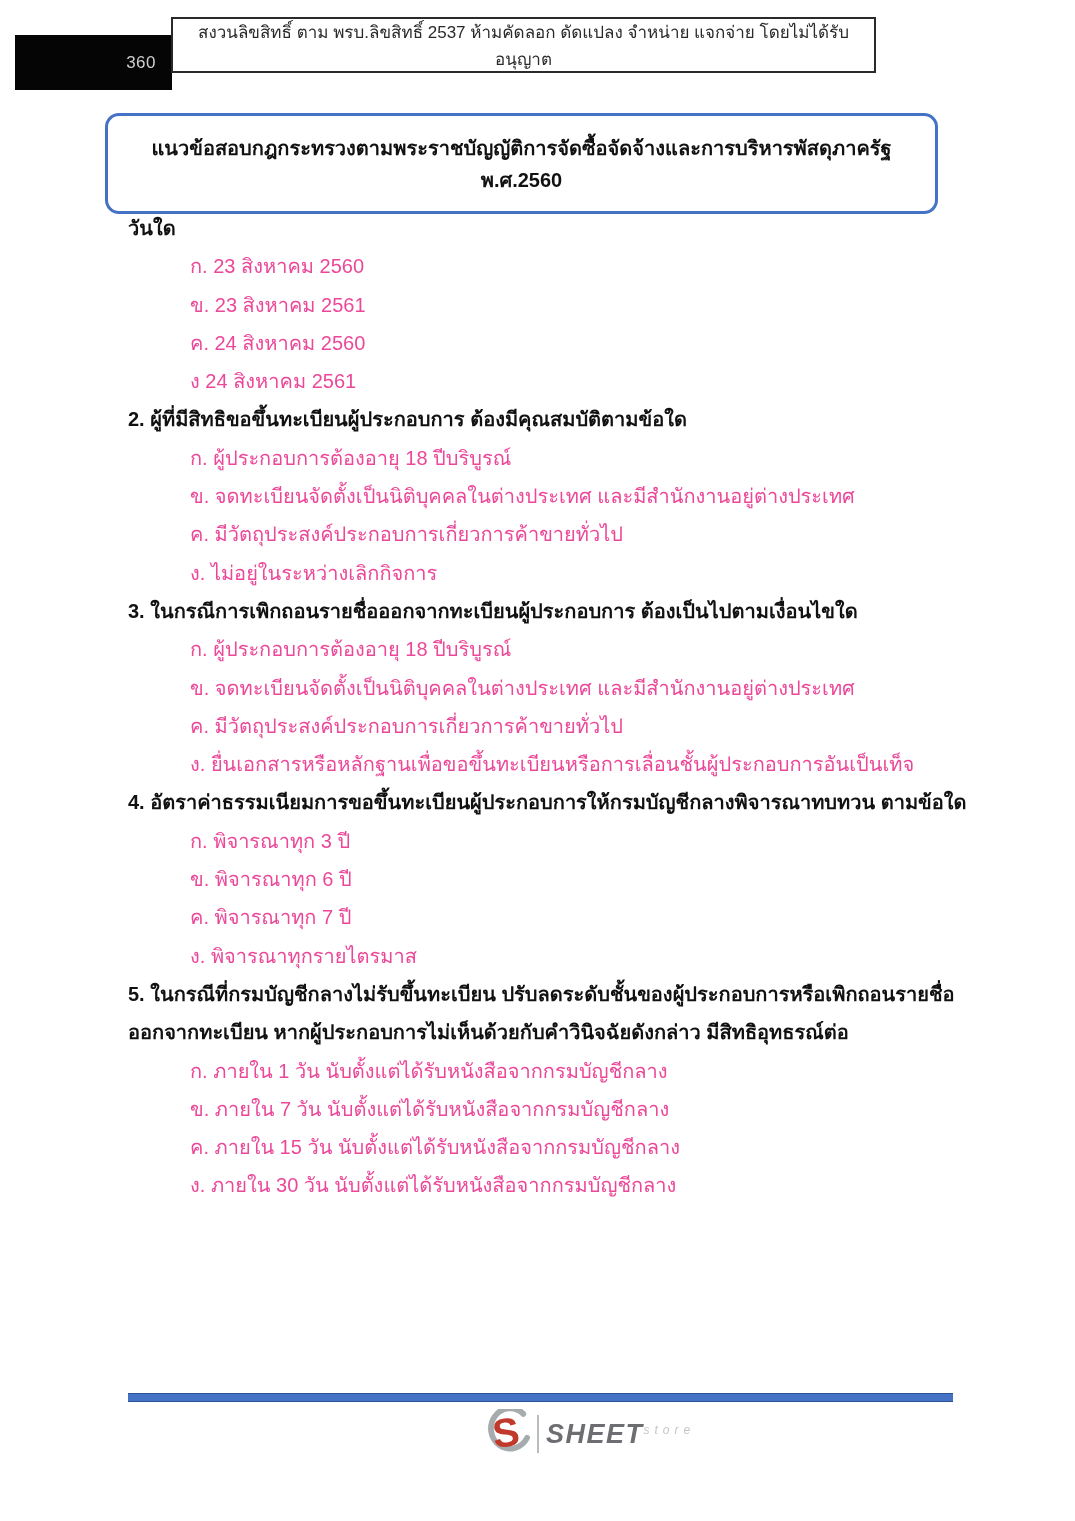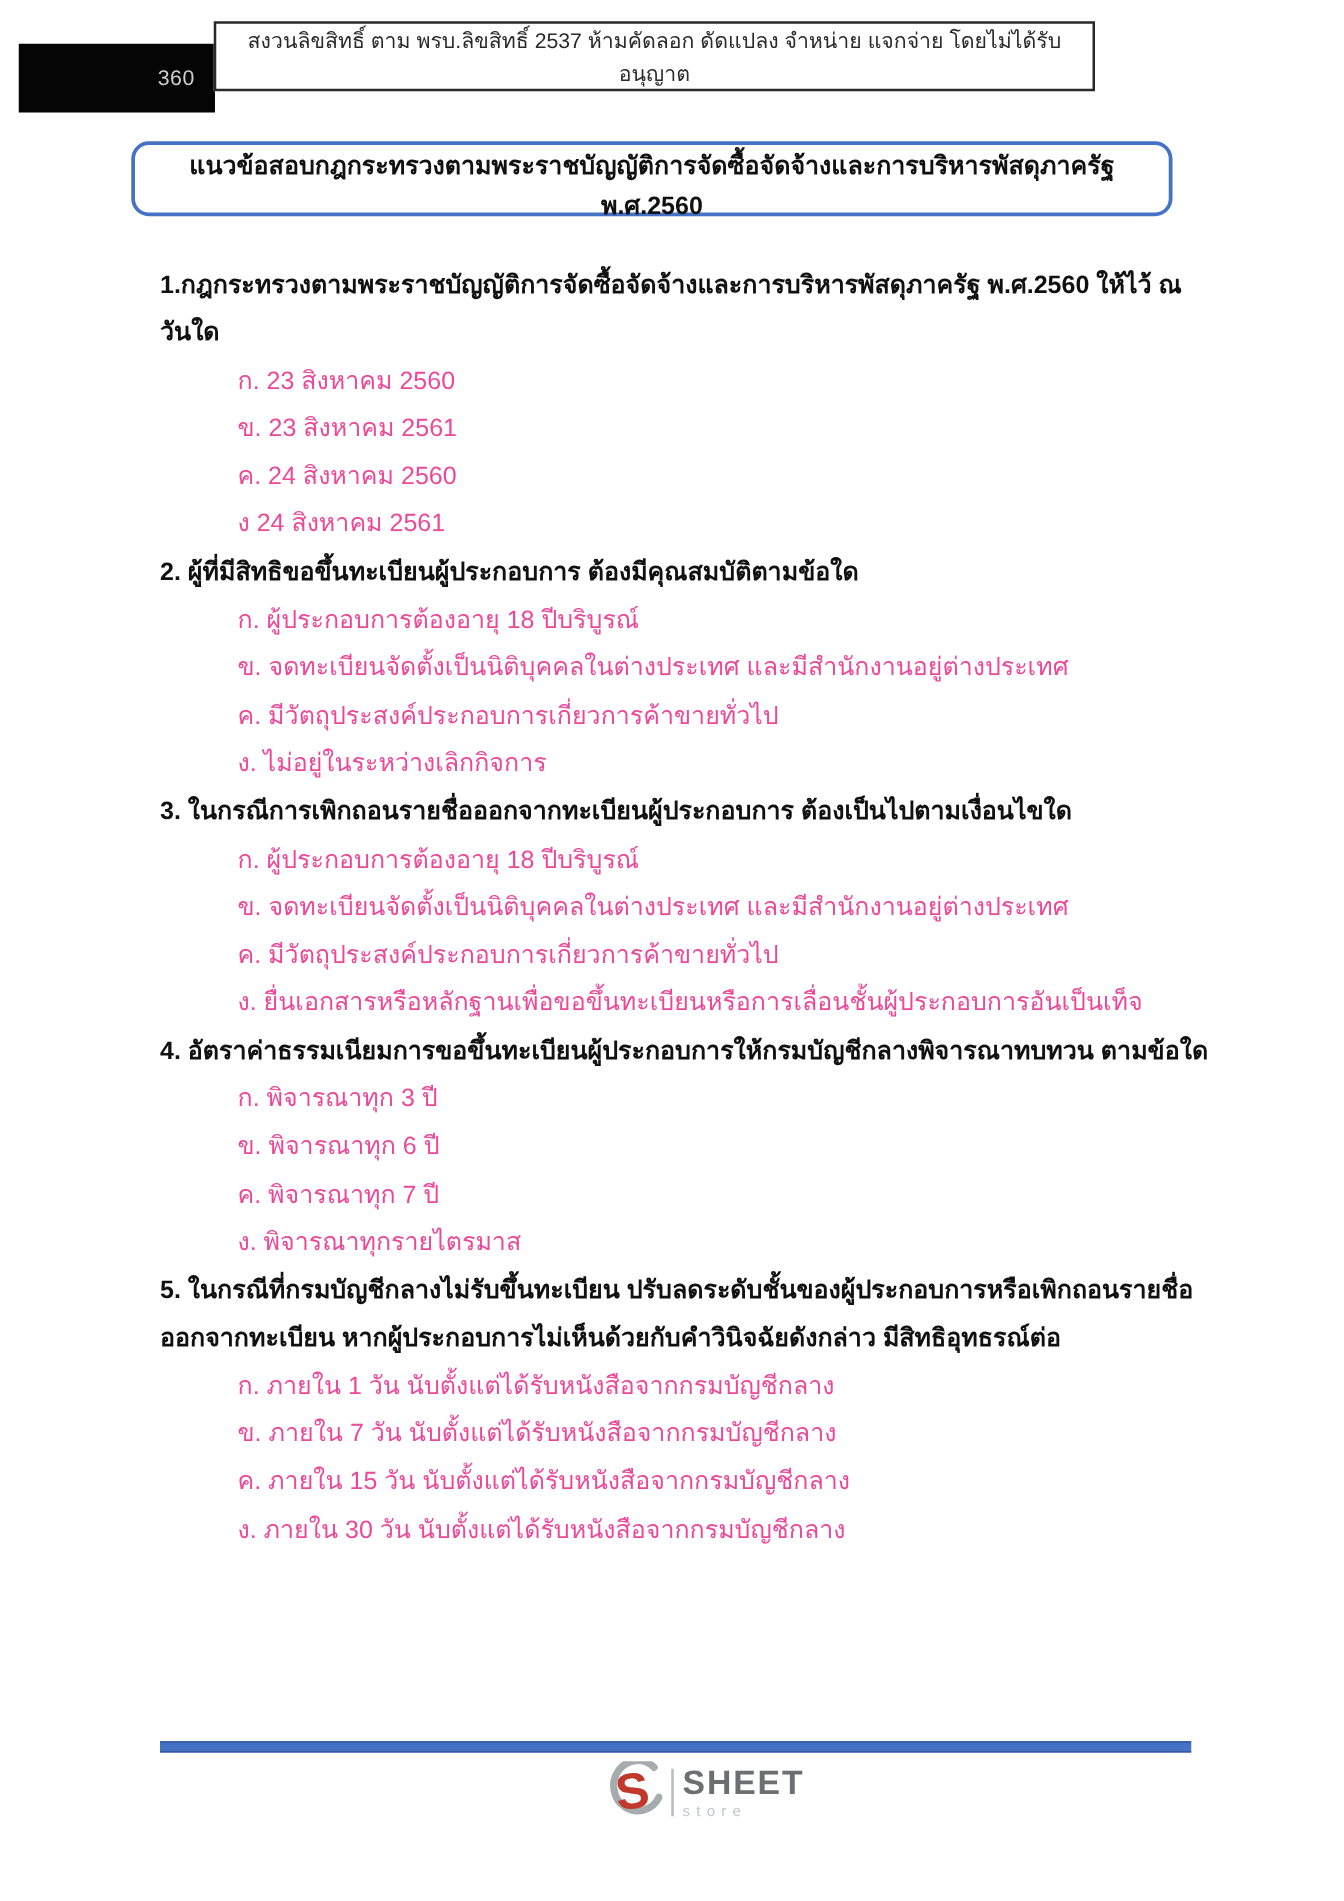--- a/index.html
+++ b/index.html
@@ -22,23 +22,23 @@
   
   .copyright-box{
     position:absolute;left:171px;top:17px;width:705px;height:56px;
     border:2px solid #2a2a2a;box-sizing:border-box;
     display:flex;align-items:center;justify-content:flex-start;
     font-size:17px;color:#2a2a2a;text-align:center;
     background:#ffffff;
   }
   
   .title-box{
-    position:absolute;left:105px;top:113px;width:833px;height:60px;
+    position:absolute;left:105px;top:113px;width:833px;height:101px;
     border:3px solid #4472C4;border-radius:14px;box-sizing:border-box;
-    display:flex;justify-content:center;
+    display:flex;align-items:center;justify-content:center;
     background:#ffffff;
   }
   .title-box .title-text{
     font-size:20px;font-weight:700;color:#111;text-align:center;
     padding:0 14px;
   }
   
   .content{
     position:absolute;left:128px;top:209px;width:830px;
     font-size:20px;line-height:38.3px;
@@ -50,21 +50,21 @@
     position:absolute;left:128px;top:1393px;width:825px;height:9px;
     background:#4472C4;border-top:1px solid #2E5395;border-bottom:1px solid #2E5395;
     box-sizing:border-box;
   }
   .brand{
     position:absolute;left:484px;top:1408px;height:52px;
     display:flex;align-items:center;gap:7px;
   }
   .brand .mark{width:46px;height:50px;flex:0 0 auto;}
   .brand .vline{width:2px;height:38px;background:#b9bcbe;flex:0 0 auto;}
-  .brand .wordmark{display:flex;flex-direction:column;justify-content:center;}
+  .brand .wordmark{display:flex;flex-direction:row;justify-content:center;font-style:italic;}
   .brand .brand-name{
     font-size:27px;font-weight:700;color:#6d6e71;letter-spacing:1.5px;line-height:1;
   }
   .brand .brand-sub{
     font-size:12px;color:#c3c6c8;letter-spacing:5px;line-height:1;margin-top:3px;
   }
 </style>
 </head>
 <body>
 
@@ -76,21 +76,20 @@
 
   <div class="copyright-box">
     <span>สงวนลิขสิทธิ์ ตาม พรบ.ลิขสิทธิ์ 2537 ห้ามคัดลอก ดัดแปลง จำหน่าย แจกจ่าย โดยไม่ได้รับอนุญาต</span>
   </div>
 
   <div class="title-box">
     <span class="title-text">แนวข้อสอบกฎกระทรวงตามพระราชบัญญัติการจัดซื้อจัดจ้างและการบริหารพัสดุภาครัฐ พ.ศ.2560</span>
   </div>
 
   <div class="content">
-      <div class="q-line">1.กฎกระทรวงตามพระราชบัญญัติการจัดซื้อจัดจ้างและการบริหารพัสดุภาครัฐ พ.ศ.2560 ให้ไว้ ณ</div>
       <div class="q-line">วันใด</div>
       <div class="opt-line">ก. 23 สิงหาคม 2560</div>
       <div class="opt-line">ข. 23 สิงหาคม 2561</div>
       <div class="opt-line">ค. 24 สิงหาคม 2560</div>
       <div class="opt-line">ง 24 สิงหาคม 2561</div>
       <div class="q-line">2. ผู้ที่มีสิทธิขอขึ้นทะเบียนผู้ประกอบการ ต้องมีคุณสมบัติตามข้อใด</div>
       <div class="opt-line">ก. ผู้ประกอบการต้องอายุ 18 ปีบริบูรณ์</div>
       <div class="opt-line">ข. จดทะเบียนจัดตั้งเป็นนิติบุคคลในต่างประเทศ และมีสำนักงานอยู่ต่างประเทศ</div>
       <div class="opt-line">ค. มีวัตถุประสงค์ประกอบการเกี่ยวการค้าขายทั่วไป</div>
       <div class="opt-line">ง. ไม่อยู่ในระหว่างเลิกกิจการ</div>

